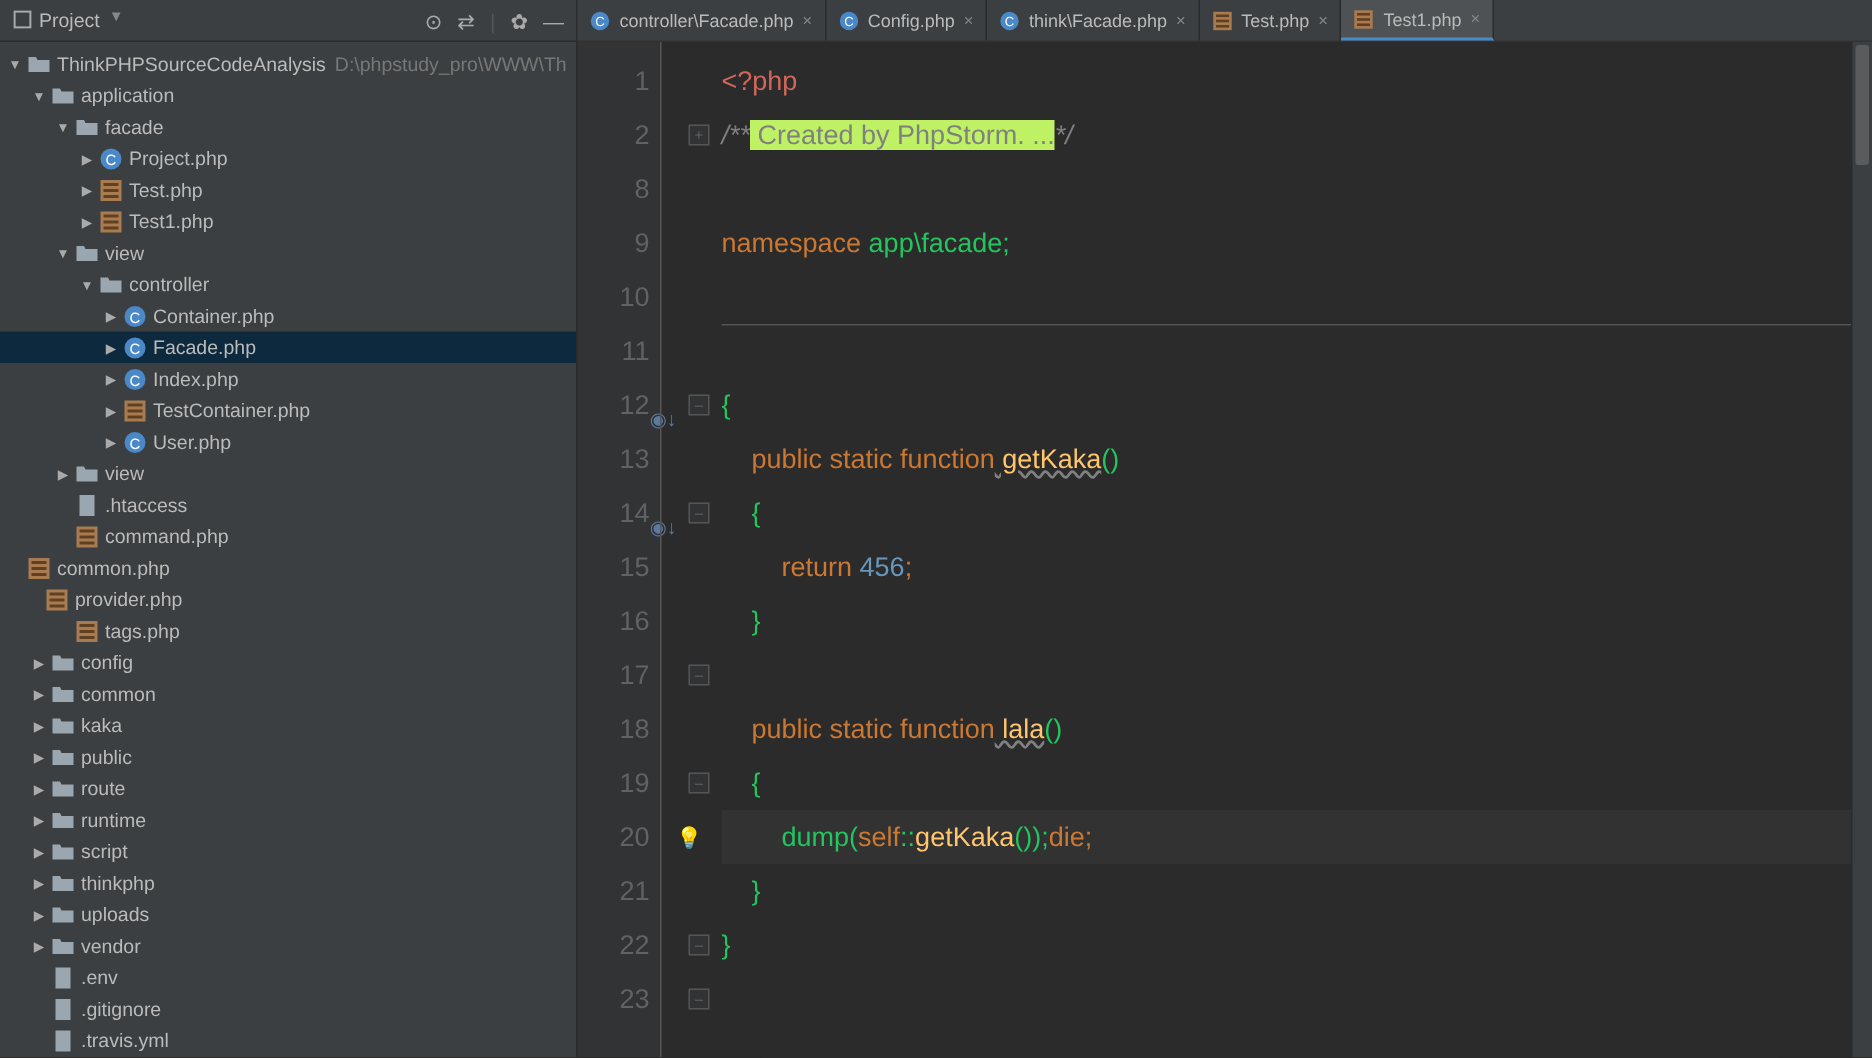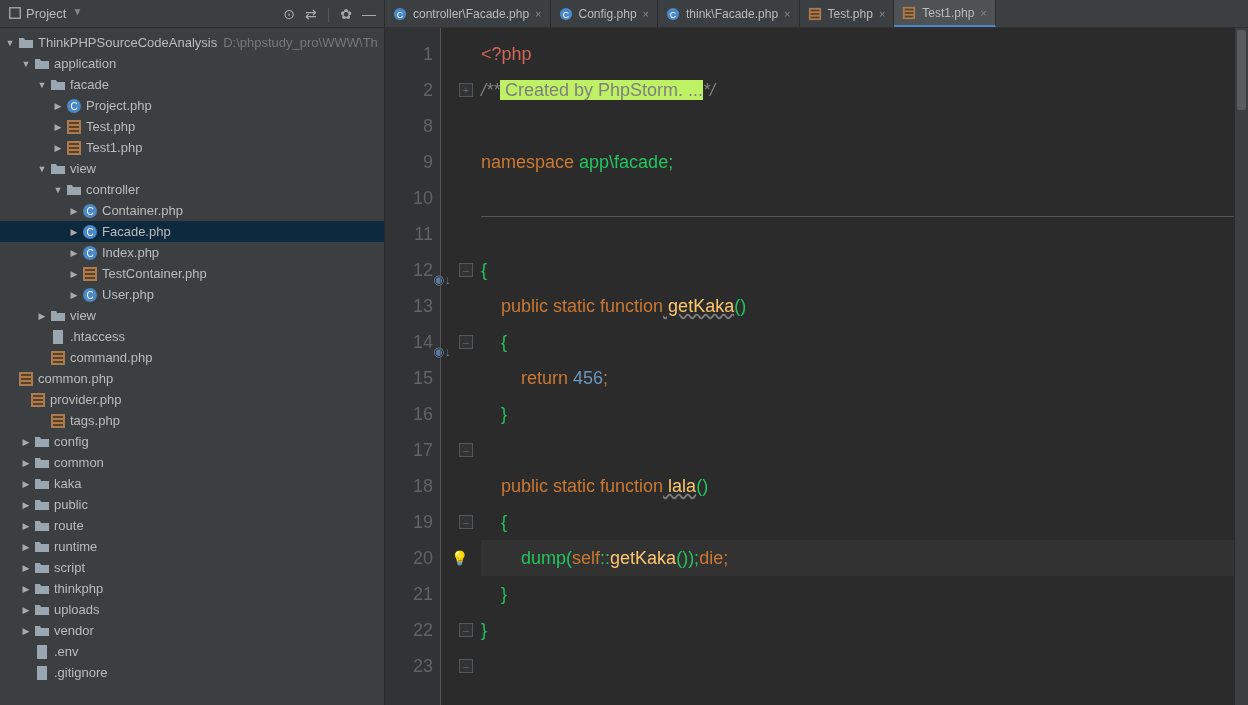--- a/index.html
+++ b/index.html
@@ -368,20 +368,29 @@
       </div>
       <div class="tree-row" style="padding-left: 20px;">
         <span class="caret"></span>
         <span class="icon">
           <svg width="16" height="16" viewBox="0 0 16 16">
             <rect x="3" y="1" width="10" height="14" fill="#9aa7b0"></rect>
           </svg>
         </span>
         <span class="name">.gitignore</span>
       </div>
+      <div class="tree-row" style="padding-left: 20px;">
+        <span class="caret"></span>
+        <span class="icon">
+          <svg width="16" height="16" viewBox="0 0 16 16">
+            <rect x="3" y="1" width="10" height="14" fill="#9aa7b0"></rect>
+          </svg>
+        </span>
+        <span class="name">.travis.yml</span>
+      </div>
     </div>
 </div>
 
 <div class="editor">
   <div class="tabs" id="tabs">
       <div class="tab">
         <span class="tab-icon">
           <svg width="16" height="16" viewBox="0 0 16 16">
             <circle cx="8" cy="8" r="7" fill="#4a88c7"></circle>
             <text x="8" y="12" text-anchor="middle" fill="#fff" font-size="10" font-family="Arial">C</text>

